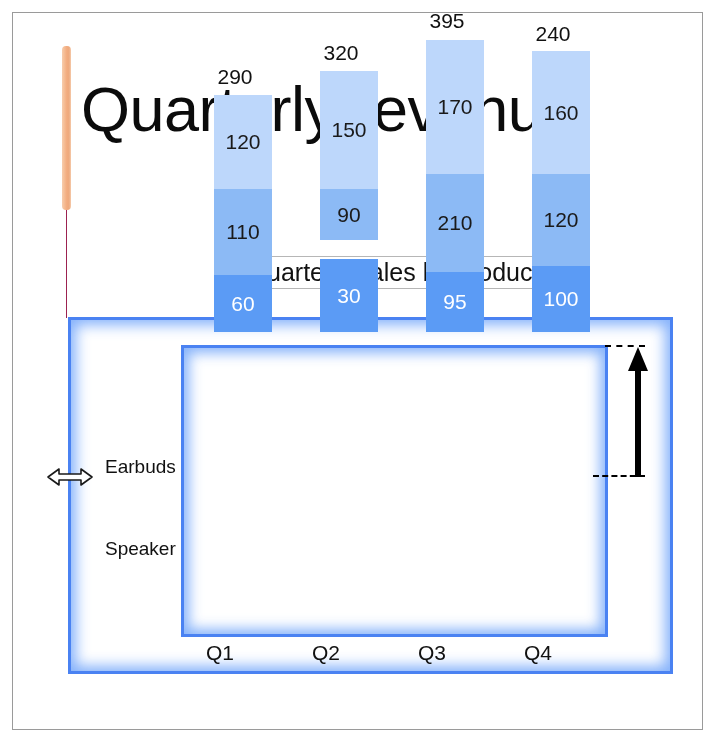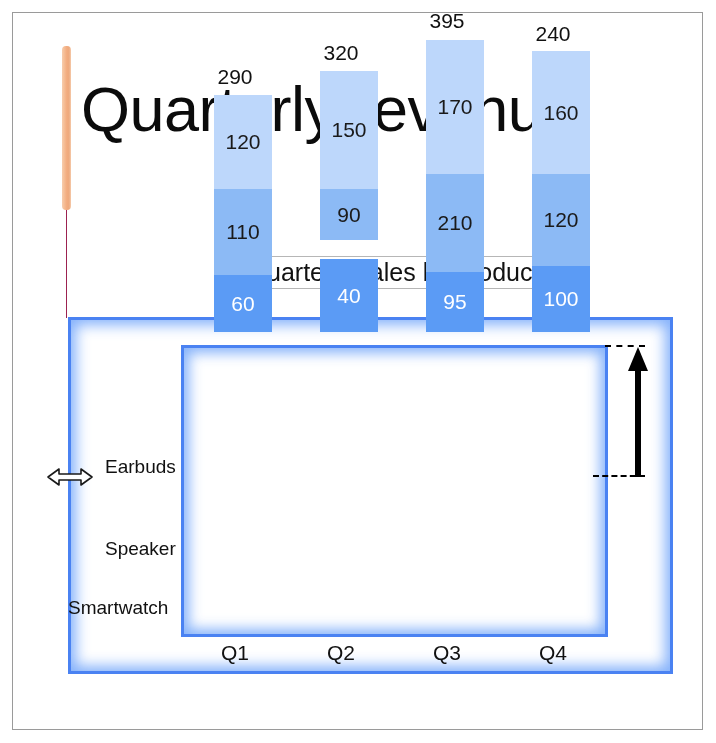--- a/index.html
+++ b/index.html
@@ -154,21 +154,20 @@
   #col-q1 { left: 193px; }
   #col-q2 { left: 299px; }
   #col-q3 { left: 405px; }
   #col-q4 { left: 511px; }
 
   
   .axis-label {
     position: absolute;
     top: 628px;
     width: 58px;
-    text-align: center;
     font-size: 21px;
     color: #111111;
     z-index: 3;
   }
 
   
   #dash-top {
     position: absolute;
     left: 592px;
     top: 332px;
@@ -231,34 +230,33 @@
   <div id="connector-line"></div>
 
   <div id="slide-title">Quarterly revenue</div>
 
   <div id="chart-caption">Quarterly sales by product</div>
 
   <div id="chart-outer"></div>
 
   <div class="series-label" id="label-earbuds">Earbuds</div>
   <div class="series-label" id="label-speaker">Speaker</div>
-  <div class="series-label" id="label-smartwatch">Smartwatch</div>
 
   <div class="bar-col" id="col-q1">
     <div class="total-label" style="top:52px">290</div>
     <div class="seg earbuds" style="top:82px;  height:94px">120</div>
     <div class="seg speaker" style="top:176px; height:86px">110</div>
     <div class="seg smartwatch" style="top:262px; height:57px">60</div>
   </div>
 
   <div class="bar-col" id="col-q2">
     <div class="total-label" style="top:28px">320</div>
     <div class="seg earbuds" style="top:58px;  height:118px">150</div>
     <div class="seg speaker" style="top:176px; height:51px">90</div>
-    <div class="seg smartwatch" style="top:246px; height:73px">40</div>
+    <div class="seg smartwatch" style="top:246px; height:73px">30</div>
   </div>
 
   <div class="bar-col" id="col-q3">
     <div class="total-label" style="top:-4px">395</div>
     <div class="seg earbuds" style="top:27px;  height:134px">170</div>
     <div class="seg speaker" style="top:161px; height:98px">210</div>
     <div class="seg smartwatch" style="top:259px; height:60px">95</div>
   </div>
 
   <div class="bar-col" id="col-q4">

